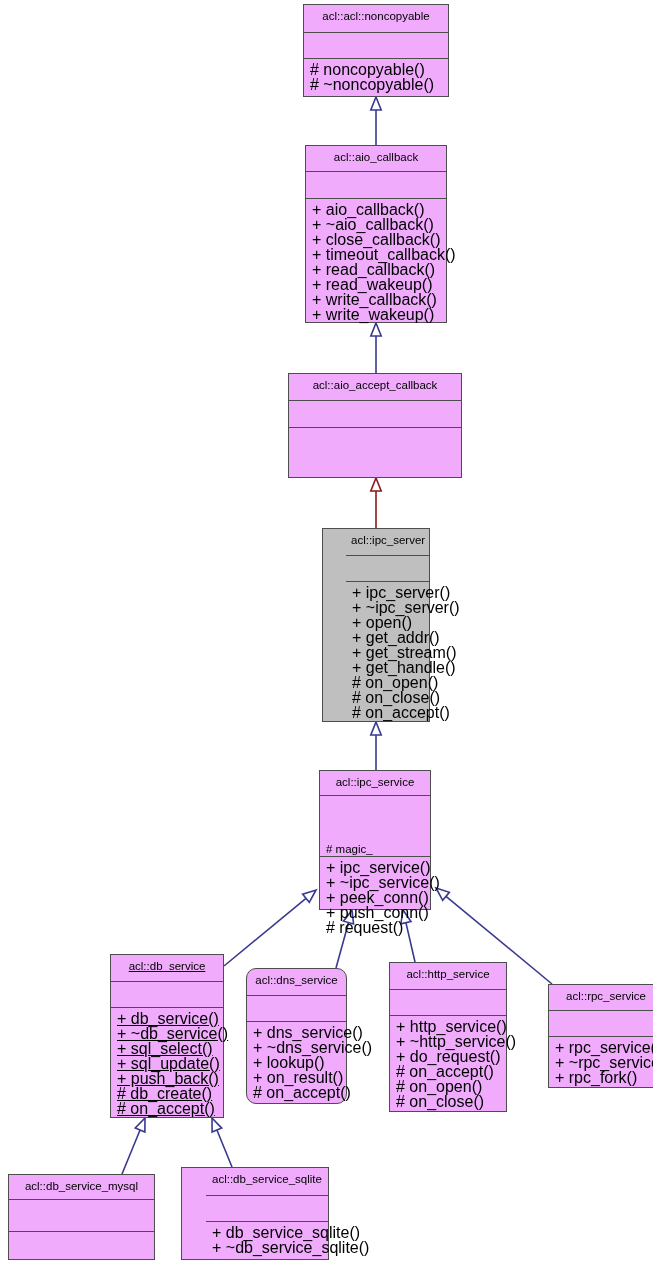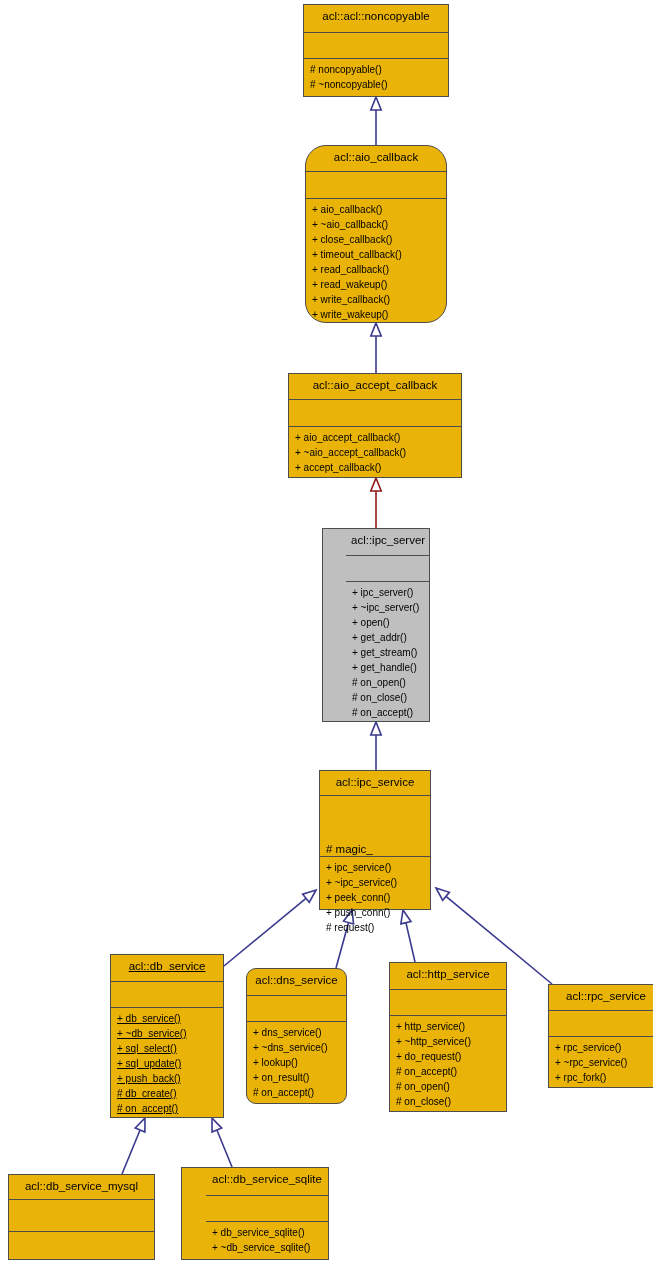--- a/index.html
+++ b/index.html
@@ -26,21 +26,21 @@
     left: 0;
     top: 0;
     width: 653px;
     height: 1265px;
     pointer-events: none;
   }
   .uml-node {
     position: absolute;
     box-sizing: border-box;
     border: 1px solid #4d4d4d;
-    background: #eab308;
+    background: #f0abfc;
     display: flex;
     flex-direction: column;
   }
   .uml-node.highlight {
     background: #bfbfbf;
     padding-left: 23px;
   }
   .node-title {
     box-sizing: border-box;
     text-align: center;
@@ -57,21 +57,21 @@
     padding: 3px 6px 3px 6px;
     min-height: 18px;
     font-size: 11.5px;
     line-height: 15px;
     color: #000000;
   }
   .node-ops {
     box-sizing: border-box;
     padding: 3px 6px 4px 6px;
     min-height: 18px;
-    font-size: 10px;
+    font-size: 16px;
     line-height: 15px;
     color: #000000;
   }
   .member-row {
     white-space: nowrap;
   }
 </style>
 </head>
 <body>
 
@@ -122,42 +122,37 @@
 
   <div id="node-layer">
       <div class="uml-node" style="left: 303px; top: 4px; width: 146px; height: 93px; border-color: rgb(77, 77, 77);">
         <div class="node-title" style="height: 28px; border-bottom-color: rgb(77, 77, 77);">acl::acl::noncopyable</div>
         <div class="node-attrs" style="height: 27px; border-bottom-color: rgb(77, 77, 77);"></div>
         <div class="node-ops">
           <div class="member-row"># noncopyable()</div>
           <div class="member-row"># ~noncopyable()</div>
         </div>
       </div>
-      <div class="uml-node" style="left: 305px; top: 145px; width: 142px; height: 178px; border-color: rgb(77, 77, 77); border-radius: 21px;">
+      <div class="uml-node" style="left: 305px; top: 145px; width: 142px; height: 178px; border-color: rgb(77, 77, 77);">
         <div class="node-title" style="height: 27px; border-bottom-color: rgb(77, 77, 77);">acl::aio_callback</div>
         <div class="node-attrs" style="height: 27px; border-bottom-color: rgb(77, 77, 77);"></div>
         <div class="node-ops">
           <div class="member-row">+ aio_callback()</div>
           <div class="member-row">+ ~aio_callback()</div>
           <div class="member-row">+ close_callback()</div>
           <div class="member-row">+ timeout_callback()</div>
           <div class="member-row">+ read_callback()</div>
           <div class="member-row">+ read_wakeup()</div>
           <div class="member-row">+ write_callback()</div>
           <div class="member-row">+ write_wakeup()</div>
         </div>
       </div>
       <div class="uml-node" style="left: 288px; top: 373px; width: 174px; height: 105px; border-color: rgb(77, 77, 77);">
         <div class="node-title" style="height: 27px; border-bottom-color: rgb(77, 77, 77);">acl::aio_accept_callback</div>
         <div class="node-attrs" style="height: 27px; border-bottom-color: rgb(77, 77, 77);"></div>
-        <div class="node-ops">
-          <div class="member-row">+ aio_accept_callback()</div>
-          <div class="member-row">+ ~aio_accept_callback()</div>
-          <div class="member-row">+ accept_callback()</div>
-        </div>
       </div>
       <div class="uml-node highlight" style="left: 322px; top: 528px; width: 108px; height: 194px; border-color: rgb(77, 77, 77); background: rgb(191, 191, 191);">
         <div class="node-title" style="height: 27px; border-bottom-color: rgb(77, 77, 77);">acl::ipc_server</div>
         <div class="node-attrs" style="height: 27px; border-bottom-color: rgb(77, 77, 77);"></div>
         <div class="node-ops">
           <div class="member-row">+ ipc_server()</div>
           <div class="member-row">+ ~ipc_server()</div>
           <div class="member-row">+ open()</div>
           <div class="member-row">+ get_addr()</div>
           <div class="member-row">+ get_stream()</div>

